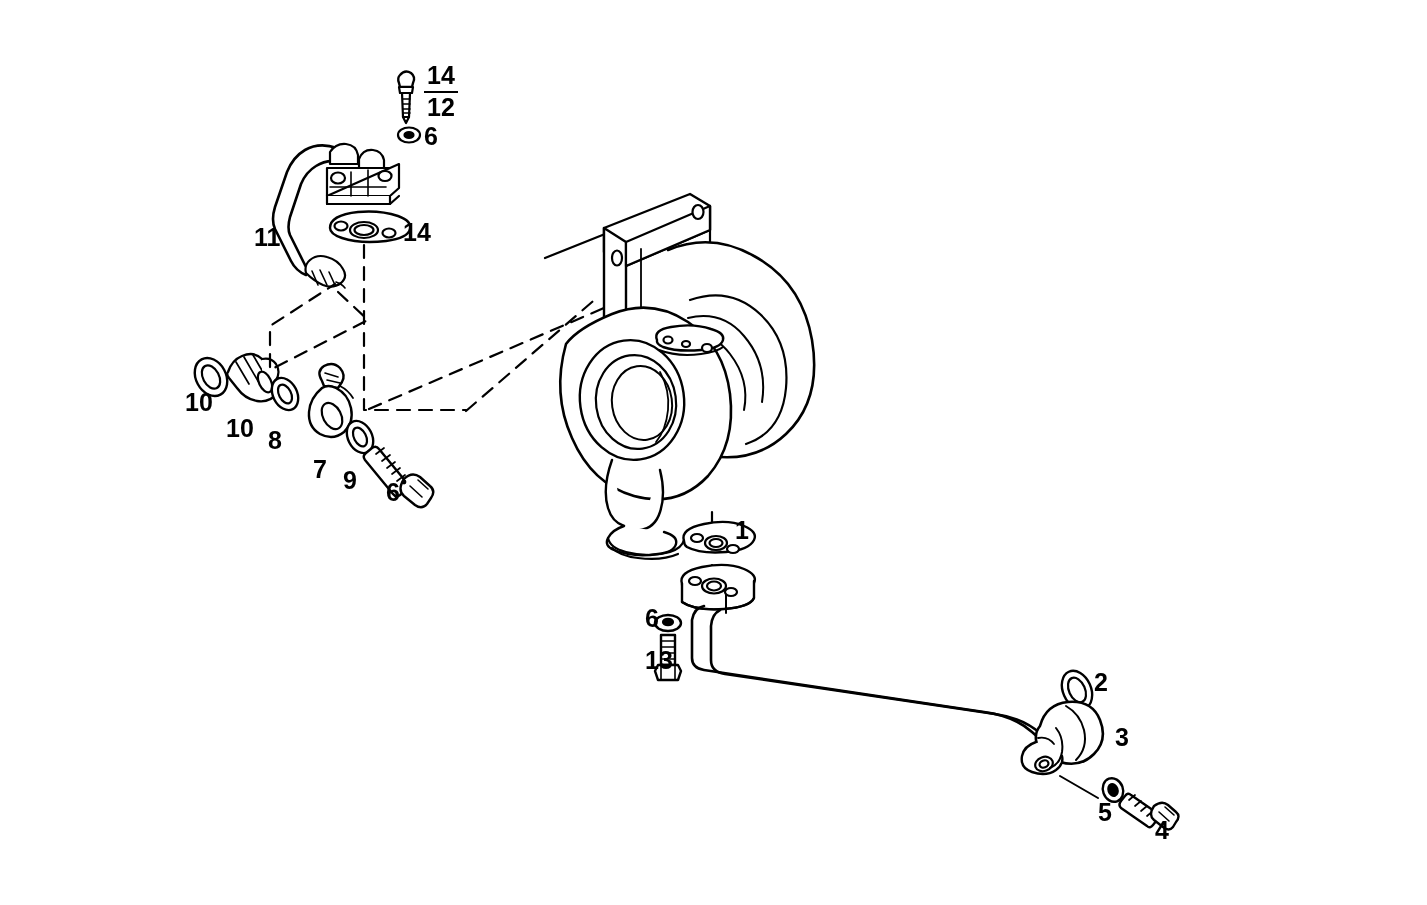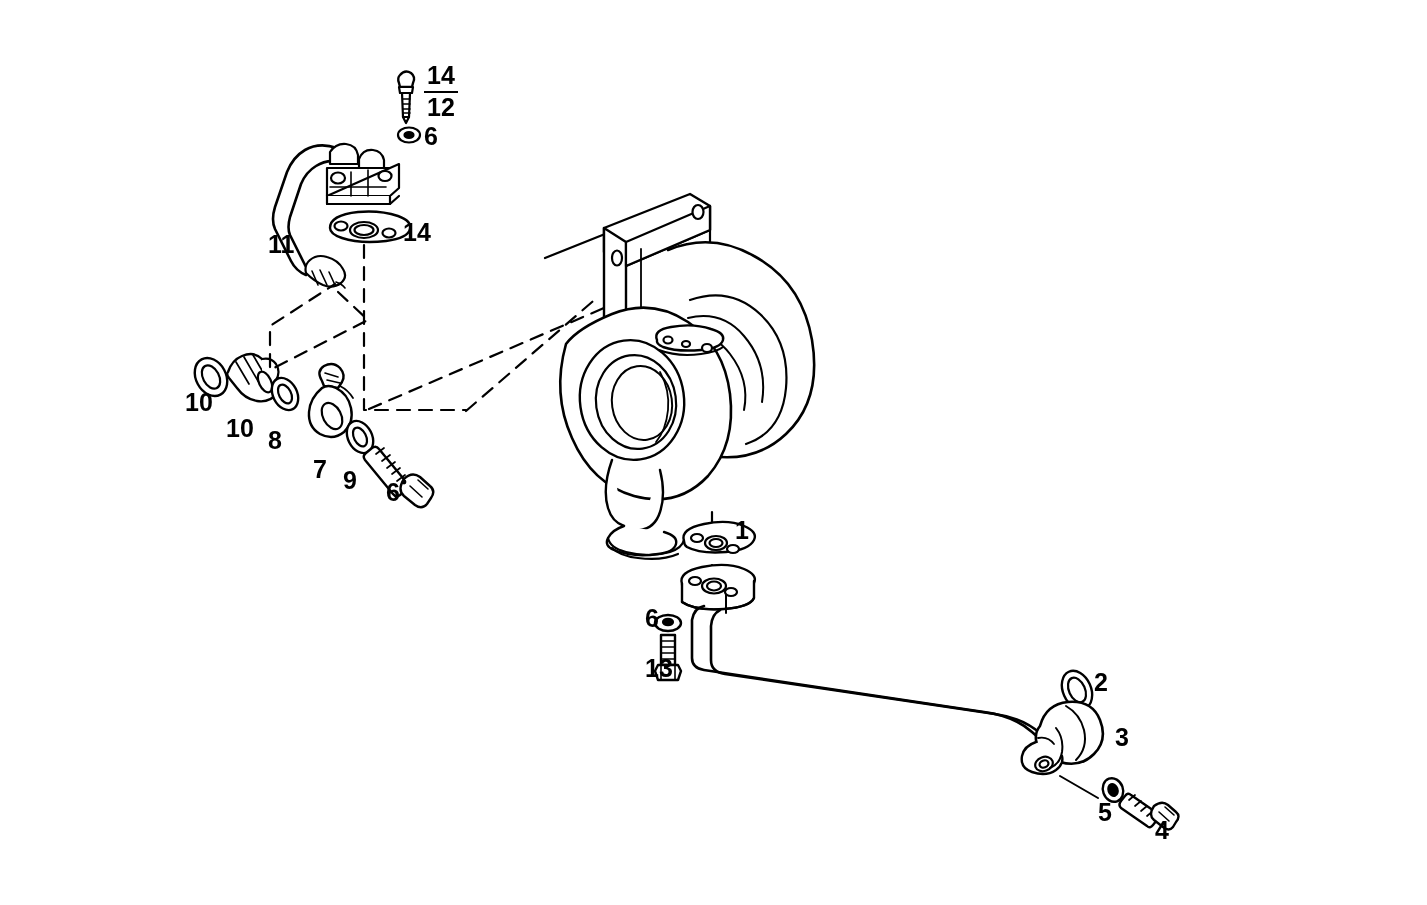--- a/index.html
+++ b/index.html
@@ -230,28 +230,28 @@
 </svg>
 
 <div class="frac" style="left:424px;top:63px;width:34px;">
   <div>14</div>
   <div class="bar"></div>
   <div>12</div>
 </div>
 
 <span class="lbl" style="left:424px;top:124px;">6</span>
 <span class="lbl" style="left:403px;top:220px;">14</span>
-<span class="lbl" style="left:268px;top:225px;margin-top:7px;">11</span>
+<span class="lbl" style="left:254px;top:225px;">11</span>
 <span class="lbl" style="left:185px;top:390px;">10</span>
 <span class="lbl" style="left:226px;top:416px;">10</span>
 <span class="lbl" style="left:268px;top:428px;">8</span>
 <span class="lbl" style="left:313px;top:457px;">7</span>
 <span class="lbl" style="left:343px;top:468px;">9</span>
 <span class="lbl" style="left:386px;top:480px;">6</span>
 <span class="lbl" style="left:735px;top:518px;">1</span>
 <span class="lbl" style="left:645px;top:606px;">6</span>
-<span class="lbl" style="left:645px;top:648px;margin-top:8px;">13</span>
+<span class="lbl" style="left:645px;top:648px;">13</span>
 <span class="lbl" style="left:1094px;top:670px;">2</span>
 <span class="lbl" style="left:1115px;top:725px;">3</span>
 <span class="lbl" style="left:1098px;top:800px;">5</span>
 <span class="lbl" style="left:1155px;top:818px;">4</span>
 
 </div>
 
 </body></html>

